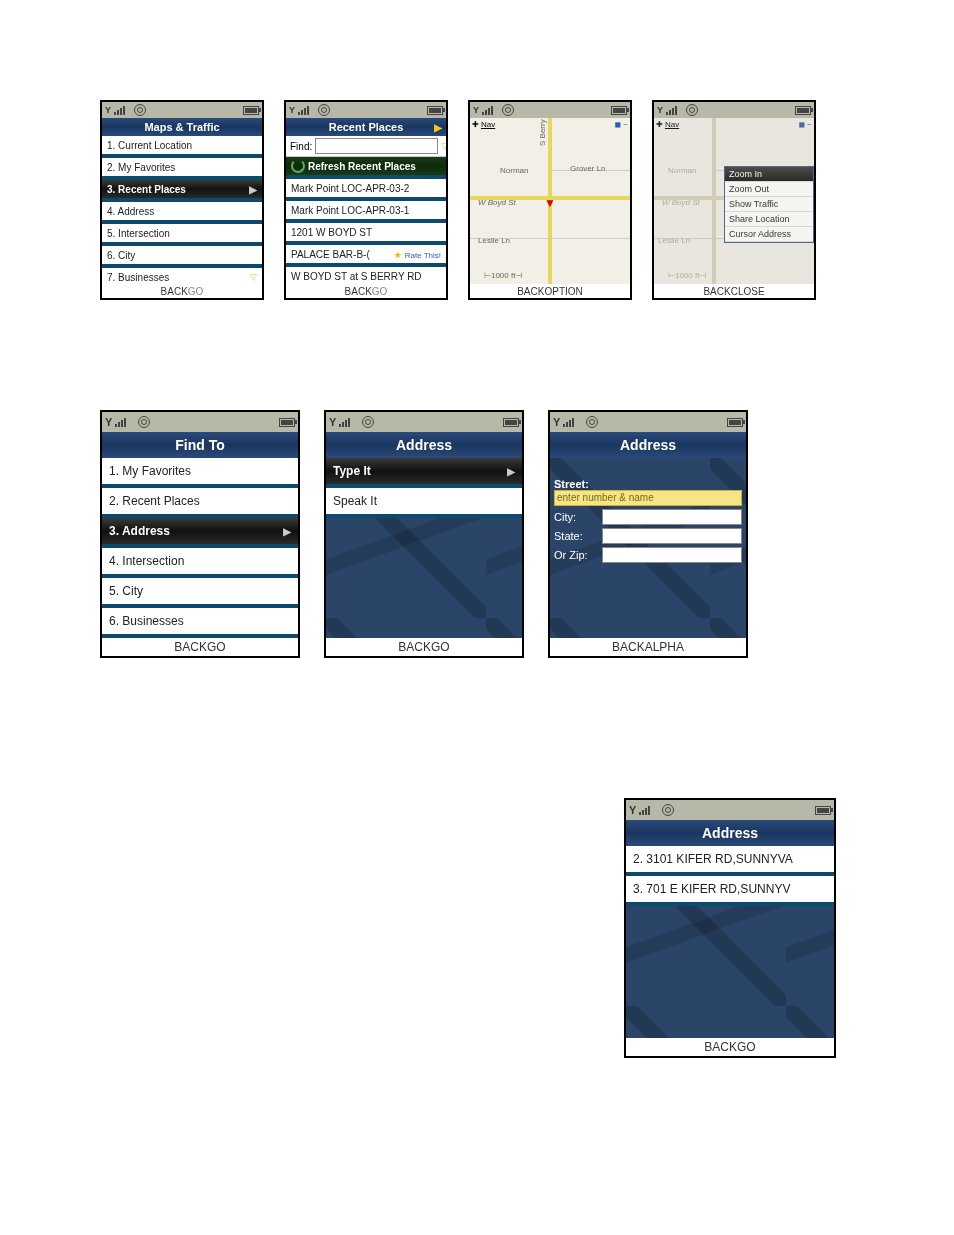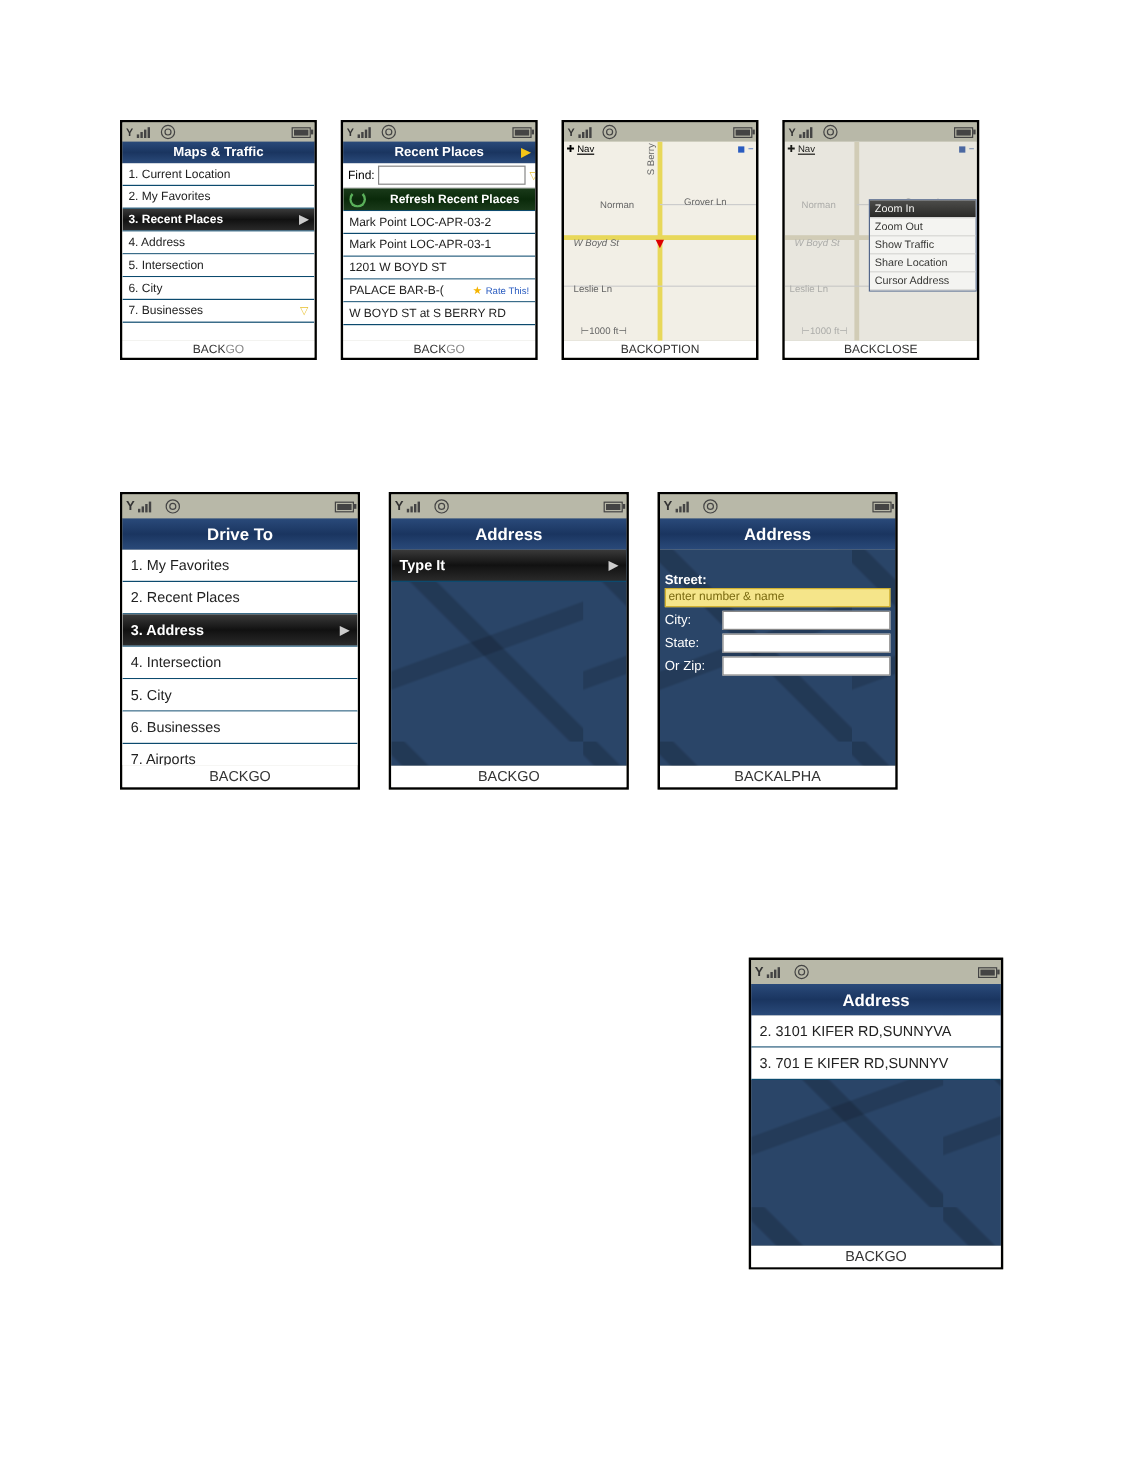--- a/index.html
+++ b/index.html
@@ -51,21 +51,21 @@
   .list.blue-bg { background:#2a4568; position:relative; }
   .veins::before {
     content:""; position:absolute; inset:0;
     background:
       linear-gradient(45deg, transparent 46%, rgba(0,0,0,0.18) 47%, rgba(0,0,0,0.18) 53%, transparent 54%),
       linear-gradient(-20deg, transparent 46%, rgba(0,0,0,0.15) 47%, rgba(0,0,0,0.15) 53%, transparent 54%);
     background-size: 160px 160px;
   }
   .item {
     padding: 2px 5px;
-    border-bottom: 1px solid #0c4a6e;
+    border-bottom: 4px solid #0c4a6e;
     background: #fff;
     color: #222;
     display:flex; align-items:center; justify-content:space-between;
     min-height: 14px;
   }
   .phone.med .item, .phone.large .item { padding:4px 7px; min-height:18px; }
   .item.selected {
     background: linear-gradient(#3a3a3a, #111 50%, #2a2a2a);
     color: #fff;
     font-weight: bold;
@@ -175,21 +175,21 @@
         </span>
     </div>
     <div class="titlebar"><span>Recent Places</span><span class="arrow-right">▶</span></div>
     <div class="list">
       <div class="find-row">
         <span>Find:</span>
         <input class="" style="">
         <span class="arrow-ind">▽</span>
       </div>
       <div class="item refresh">
-          <span style="display:flex;align-items:center;gap:20px">
+          <span style="display:flex;align-items:center;gap:3px">
             <span class="refresh-ico"></span>
             <span>Refresh Recent Places</span>
           </span>
         </div>
       <div class="item">Mark Point LOC-APR-03-2</div>
       <div class="item">Mark Point LOC-APR-03-1</div>
       <div class="item">1201 W BOYD ST</div>
       <div class="item">
           <span>PALACE BAR-B-(</span>
           <span><span class="star">★</span> <span class="rate">Rate This!</span></span>
@@ -286,21 +286,21 @@
       <span class="sb-left"><b>Y</b><span class="signal">
             <span></span>
             <span></span>
             <span></span>
             <span></span>
           </span>&nbsp;&nbsp;<span class="gear"></span></span>
       <span class="batt">
           <span class="fill"></span>
         </span>
     </div>
-    <div class="titlebar">Drive To</div>
+    <div class="titlebar">Find To</div>
     <div class="list">
       <div class="item">1. My Favorites</div>
       <div class="item">2. Recent Places</div>
       <div class="item selected">
           <span>3. Address</span>
           <span class="arrow-gray">▶</span>
         </div>
       <div class="item">4. Intersection</div>
       <div class="item">5. City</div>
       <div class="item">6. Businesses</div>
@@ -323,20 +323,21 @@
       <span class="batt">
           <span class="fill"></span>
         </span>
     </div>
     <div class="titlebar">Address</div>
     <div class="list blue-bg veins">
       <div class="item selected" style="position:relative;z-index:1">
           <span>Type It</span>
           <span class="arrow-gray">▶</span>
         </div>
+      <div class="item" style="position:relative;z-index:1">Speak It</div>
     </div>
     <div class="softkeys">
       <span class="sk-left">BACK</span>
       <span class="sk-right">GO</span>
     </div>
   </div>
 
   <div class="phone med">
     <div class="statusbar">
       <span class="sb-left"><b>Y</b><span class="signal">

